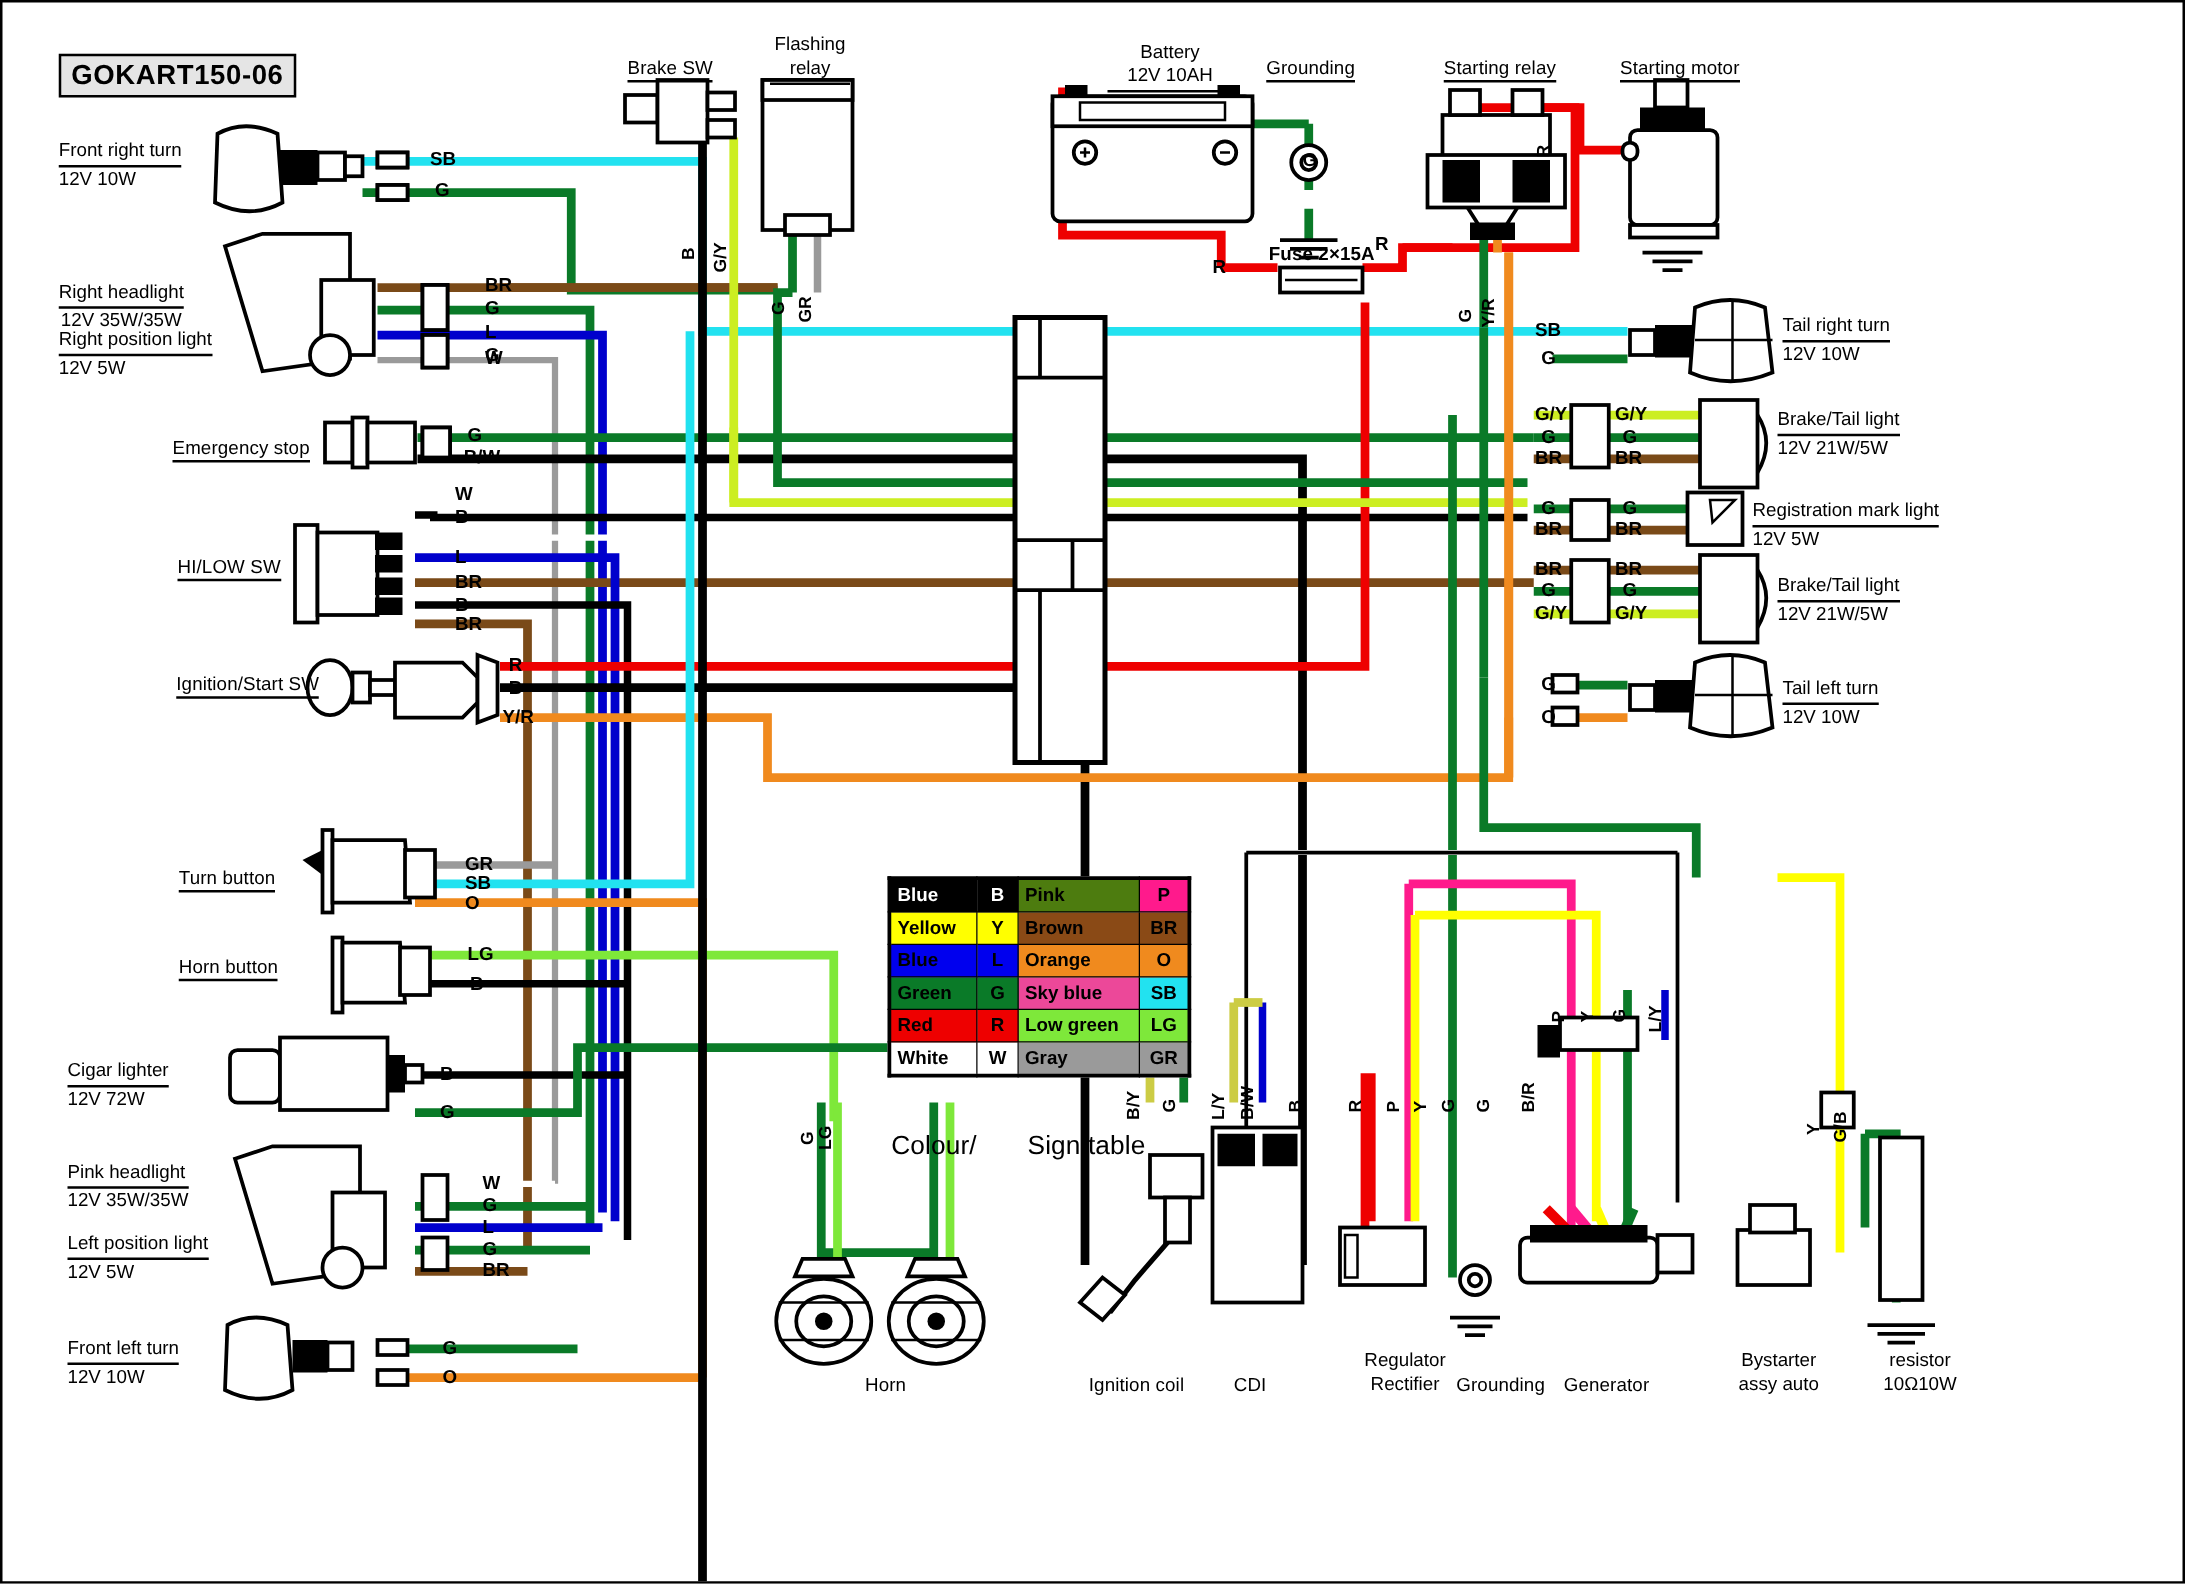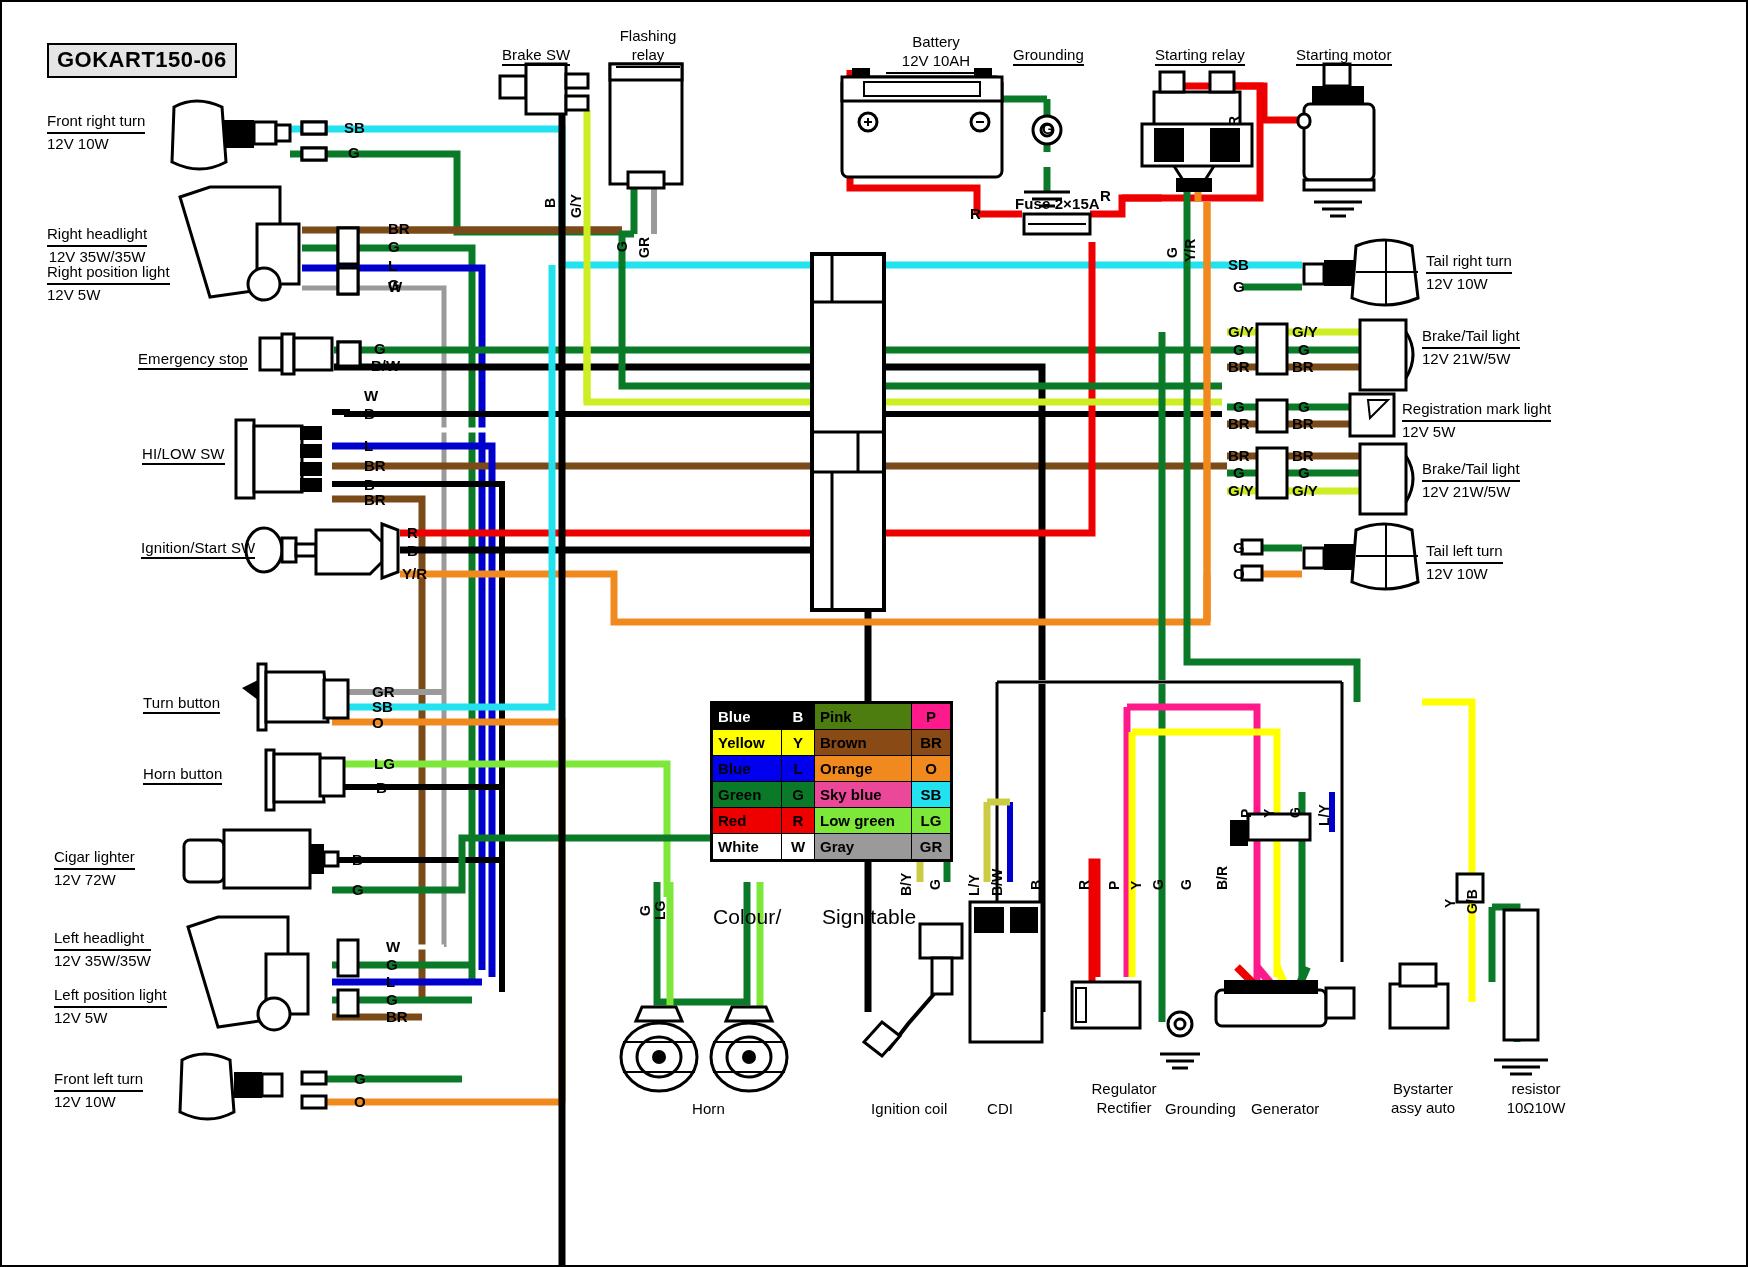--- a/index.html
+++ b/index.html
@@ -425,21 +425,21 @@
   <div class="lbl ul" style="left:136px;top:348px;">Emergency stop</div>
   <div class="lbl ul" style="left:140px;top:443px;">HI/LOW SW</div>
   <div class="lbl ul" style="left:139px;top:537px;">Ignition/Start SW</div>
   <div class="lbl ul" style="left:141px;top:692px;">Turn button</div>
   <div class="lbl ul" style="left:141px;top:763px;">Horn button</div>
   <div class="two" style="left:52px;top:846px;">
     <span class="t1">Cigar lighter</span>
     <span class="t2">12V 72W</span>
   </div>
   <div class="two" style="left:52px;top:927px;">
-    <span class="t1">Left headlight</span>
+    <span class="t1">Pink headlight</span>
     <span class="t2">12V 35W/35W</span>
   </div>
   <div class="two" style="left:52px;top:984px;">
     <span class="t1">Left position light</span>
     <span class="t2">12V 5W</span>
   </div>
   <div class="two" style="left:52px;top:1068px;">
     <span class="t1">Front left turn</span>
     <span class="t2">12V 10W</span>
   </div>

